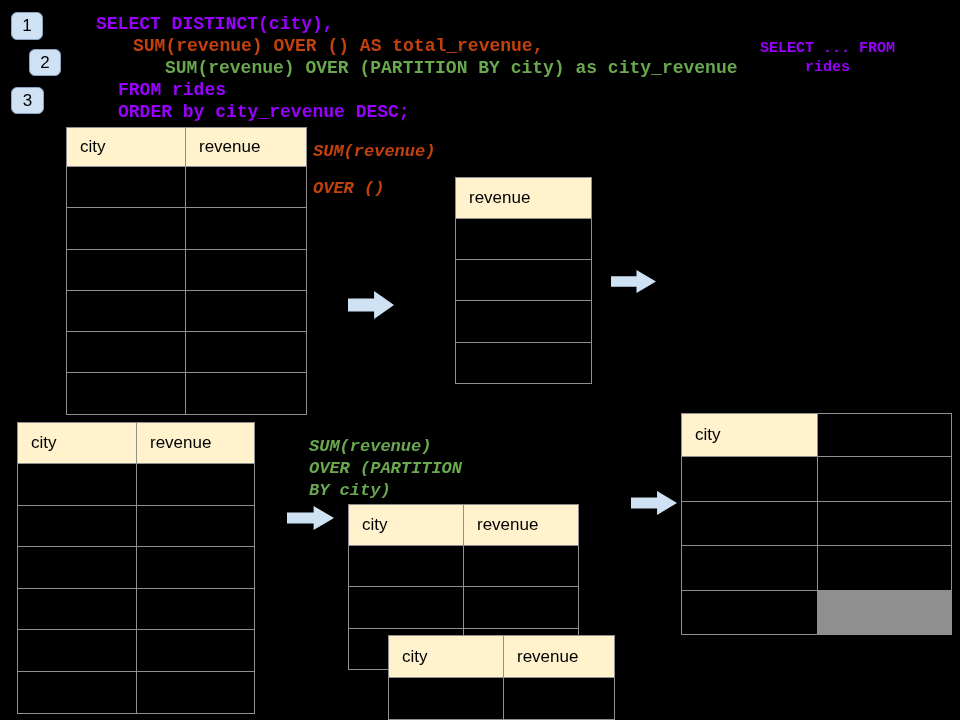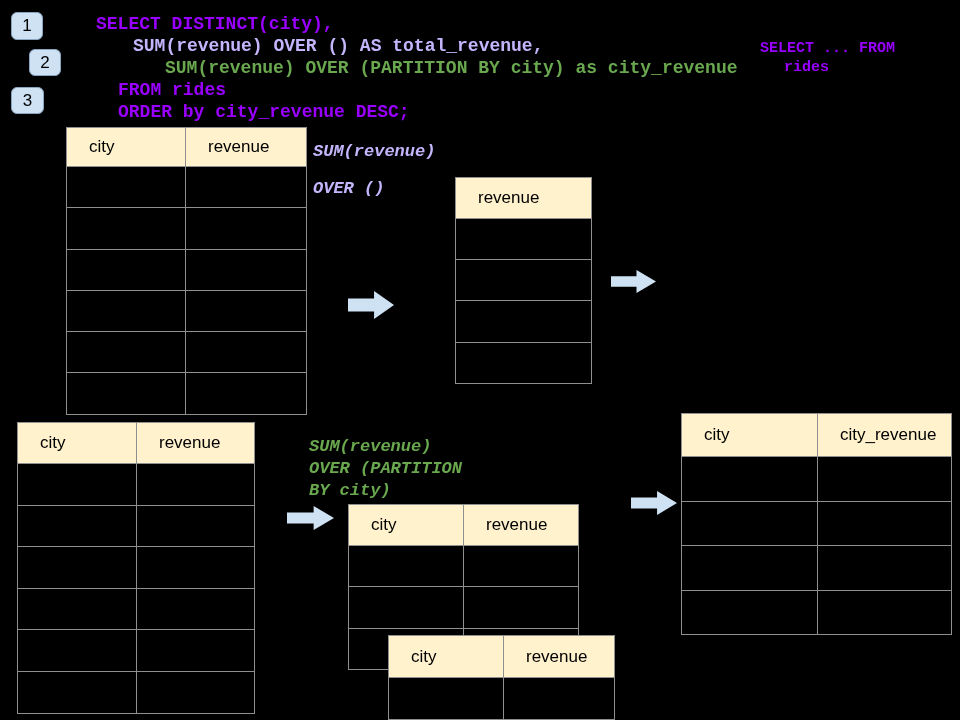--- a/index.html
+++ b/index.html
@@ -9,34 +9,34 @@
   }
   
   .code{
     position:absolute;white-space:pre;
     font-family:"Liberation Mono","DejaVu Sans Mono",monospace;
     font-weight:bold;font-size:18px;line-height:22px;
   }
   .code.small{font-size:15px;line-height:19px;}
   .code.mid{font-size:17px;line-height:22px;font-style:italic;}
   .purple{color:#9900ff;margin-left:8px;}
-  .red{color:#c4b5fd;}
+  .red{color:#c2410c;}
   .green{color:#6aa84f;margin-left:32px;}
   
   .badge{
     position:absolute;background:#cfe2f3;border:1px solid #8aa5c0;border-radius:6px;
     color:#000;font-size:17px;display:flex;align-items:center;justify-content:center;
   }
   
   .tbl{
     position:absolute;display:grid;gap:1px;padding:1px;background:#8f8f8f;
   }
   .th{
     background:#fff2cc;color:#000;font-size:17px;
-    display:flex;align-items:center;padding-left:22px;
+    display:flex;align-items:center;padding-left:13px;
   }
   .td{background:#000;}
   
   .arrow{position:absolute;}
   .arrow svg{display:block;width:100%;height:100%;}
 </style>
 </head>
 <body>
 
 <div class="badge" style="left:11px;top:12px;width:30px;height:26px;">1</div>
@@ -46,21 +46,21 @@
 <div>
   <div class="code purple" style="left:88px;top:13px;">SELECT DISTINCT(city),</div>
   <div class="code red" style="left:133px;top:35px;">SUM(revenue) OVER () AS total_revenue,</div>
   <div class="code green" style="left:133px;top:57px;">SUM(revenue) OVER (PARTITION BY city) as city_revenue</div>
   <div class="code purple" style="left:110px;top:79px;text-align:center;">FROM rides</div>
   <div class="code purple" style="left:110px;top:101px;">ORDER by city_revenue DESC;</div>
 </div>
 
 <div>
   <div class="code small purple" style="left:752px;top:39px;">SELECT ... FROM</div>
-  <div class="code small purple" style="left:776px;top:58px;font-family:Liberation Mono, monospace;">rides</div>
+  <div class="code small purple" style="left:797px;top:58px;font-family:Liberation Mono, monospace;">rides</div>
 </div>
 
 <div>
   <div class="code mid red" style="left:313px;top:141px;">SUM(revenue)</div>
   <div class="code mid red" style="left:313px;top:178px;">OVER ()</div>
 </div>
 
 <div>
   <div class="code mid green" style="left:277px;top:436px;">SUM(revenue)</div>
   <div class="code mid green" style="left:277px;top:458px;">OVER (PARTITION</div>
@@ -148,21 +148,20 @@
 </div>
 
 <div class="arrow" style="left:631px;top:491px;width:46px;height:24px;">
   <svg viewBox="0 0 60 30" preserveAspectRatio="none">
       <path d="M0 8 H34 V0 L60 15 L34 30 V22 H0 Z" fill="#cfe2f3"></path>
     </svg>
 </div>
 
 <div class="tbl" style="left:681px;top:413px;width:269px;grid-template-columns:135px 1fr;grid-template-rows:42px repeat(4,43.5px);">
   <div class="th">city</div>
-  <div class="th">city_revenue</div>
   <div class="td"></div>
     <div class="td"></div>
   <div class="td"></div>
     <div class="td"></div>
   <div class="td"></div>
     <div class="td"></div>
   <div class="td"></div>
     <div class="td"></div>
 </div>
 

